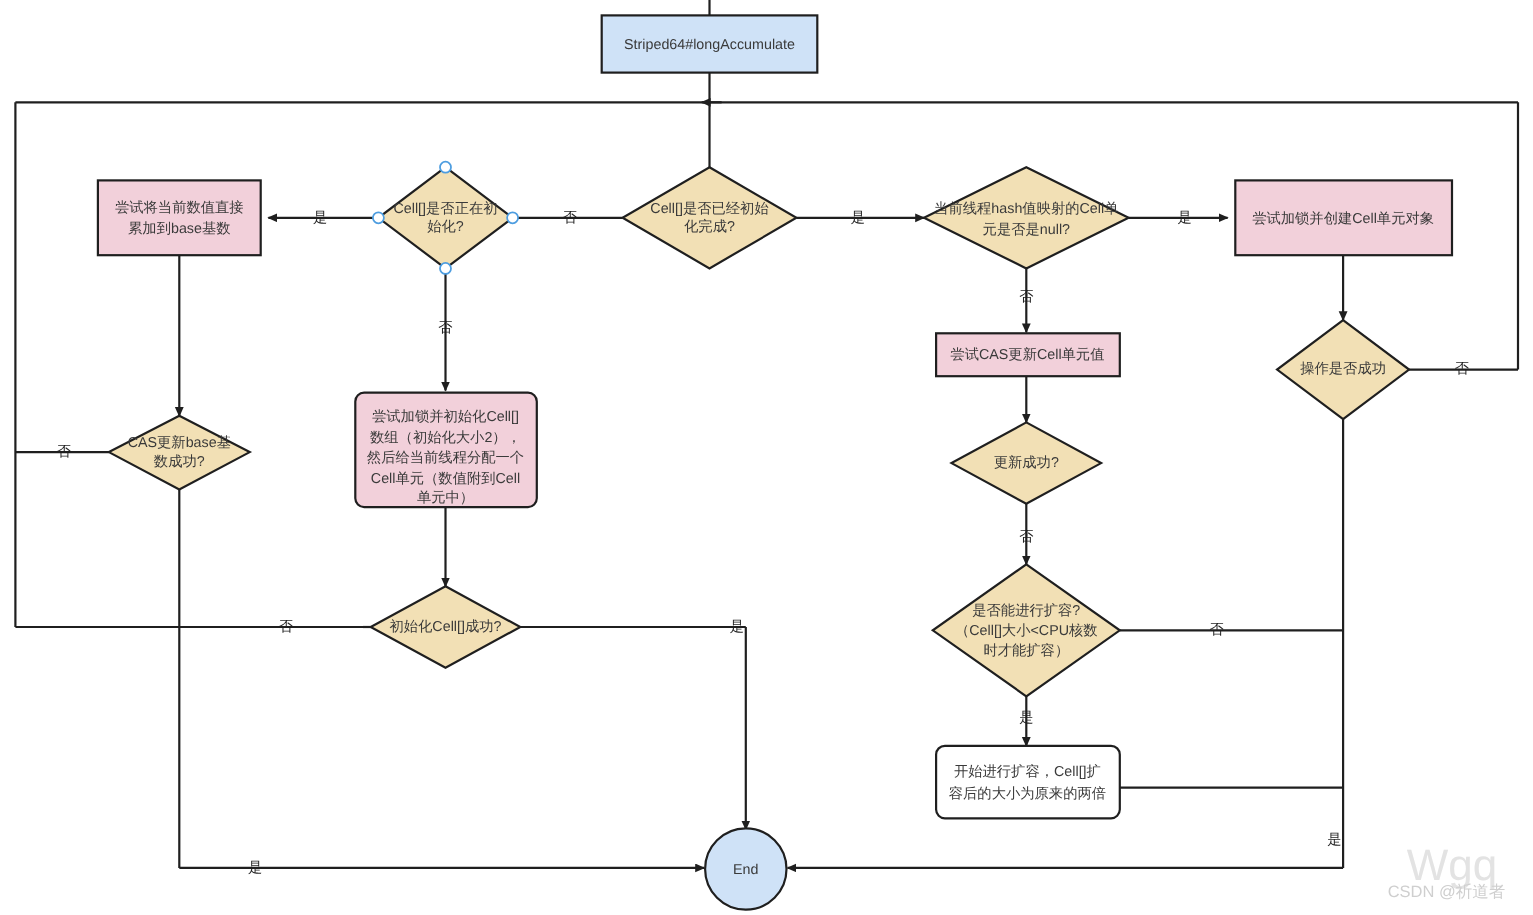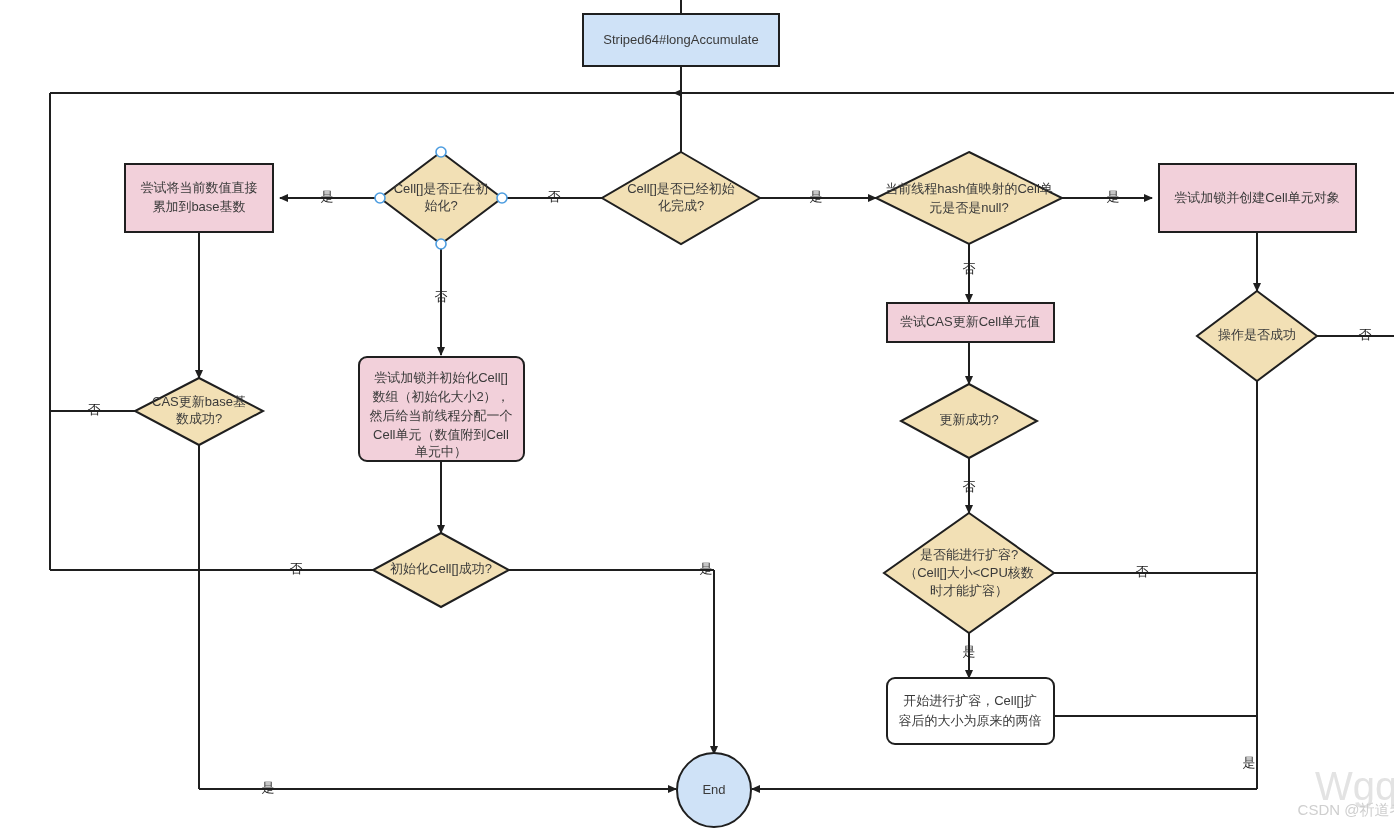--- a/index.html
+++ b/index.html
@@ -1,18 +1,18 @@
 <!DOCTYPE html>
 <html><head>
 <meta charset="utf-8">
 <style>
   html,body{margin:0;padding:0;background:#ffffff;}
   body{width:1394px;height:832px;overflow:hidden;
        font-family:"Liberation Sans","DejaVu Sans",sans-serif;}
-  #canvas{position:relative;width:1227px;height:832px;margin-left:36px;}
+  #canvas{position:relative;width:1227px;height:832px;}
   svg{position:absolute;top:0;left:0;width:1394px;height:832px;}
   text{font-family:"Liberation Sans","DejaVu Sans",sans-serif;}
   .nodetext{font-size:13px;fill:#3a3a3a;text-anchor:middle;dominant-baseline:middle;}
   .edgelabel{font-size:13px;fill:#1f1f1f;text-anchor:middle;dominant-baseline:middle;}
   .shape{stroke:#1f1f1f;stroke-width:2;}
   .edge{stroke:#1f1f1f;stroke-width:2;fill:none;}
   .port{fill:#ffffff;stroke:#4d9de0;stroke-width:1.6;}
   .wm1{font-size:40px;fill:#e3e3e3;text-anchor:middle;}
   .wm2{font-size:15px;fill:#cfcfcf;text-anchor:middle;}
 </style>

